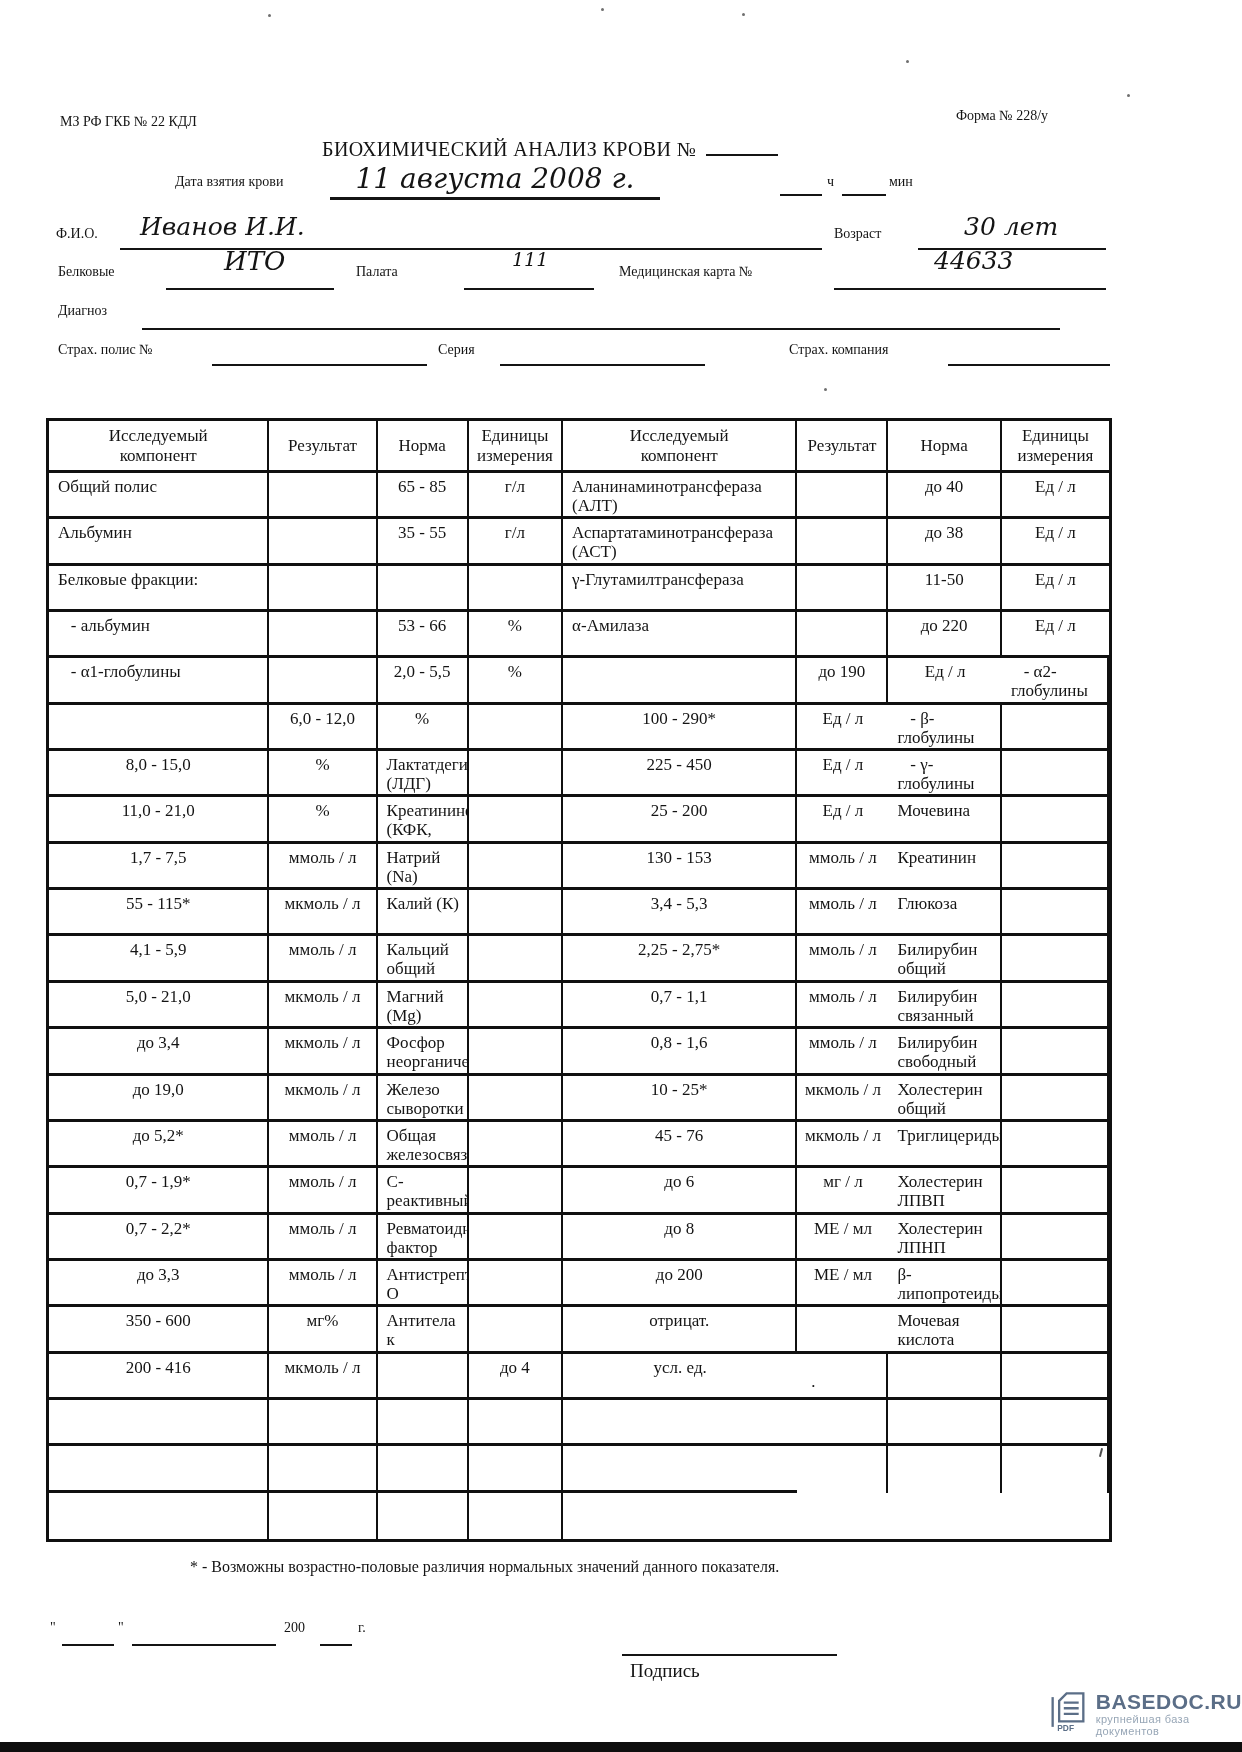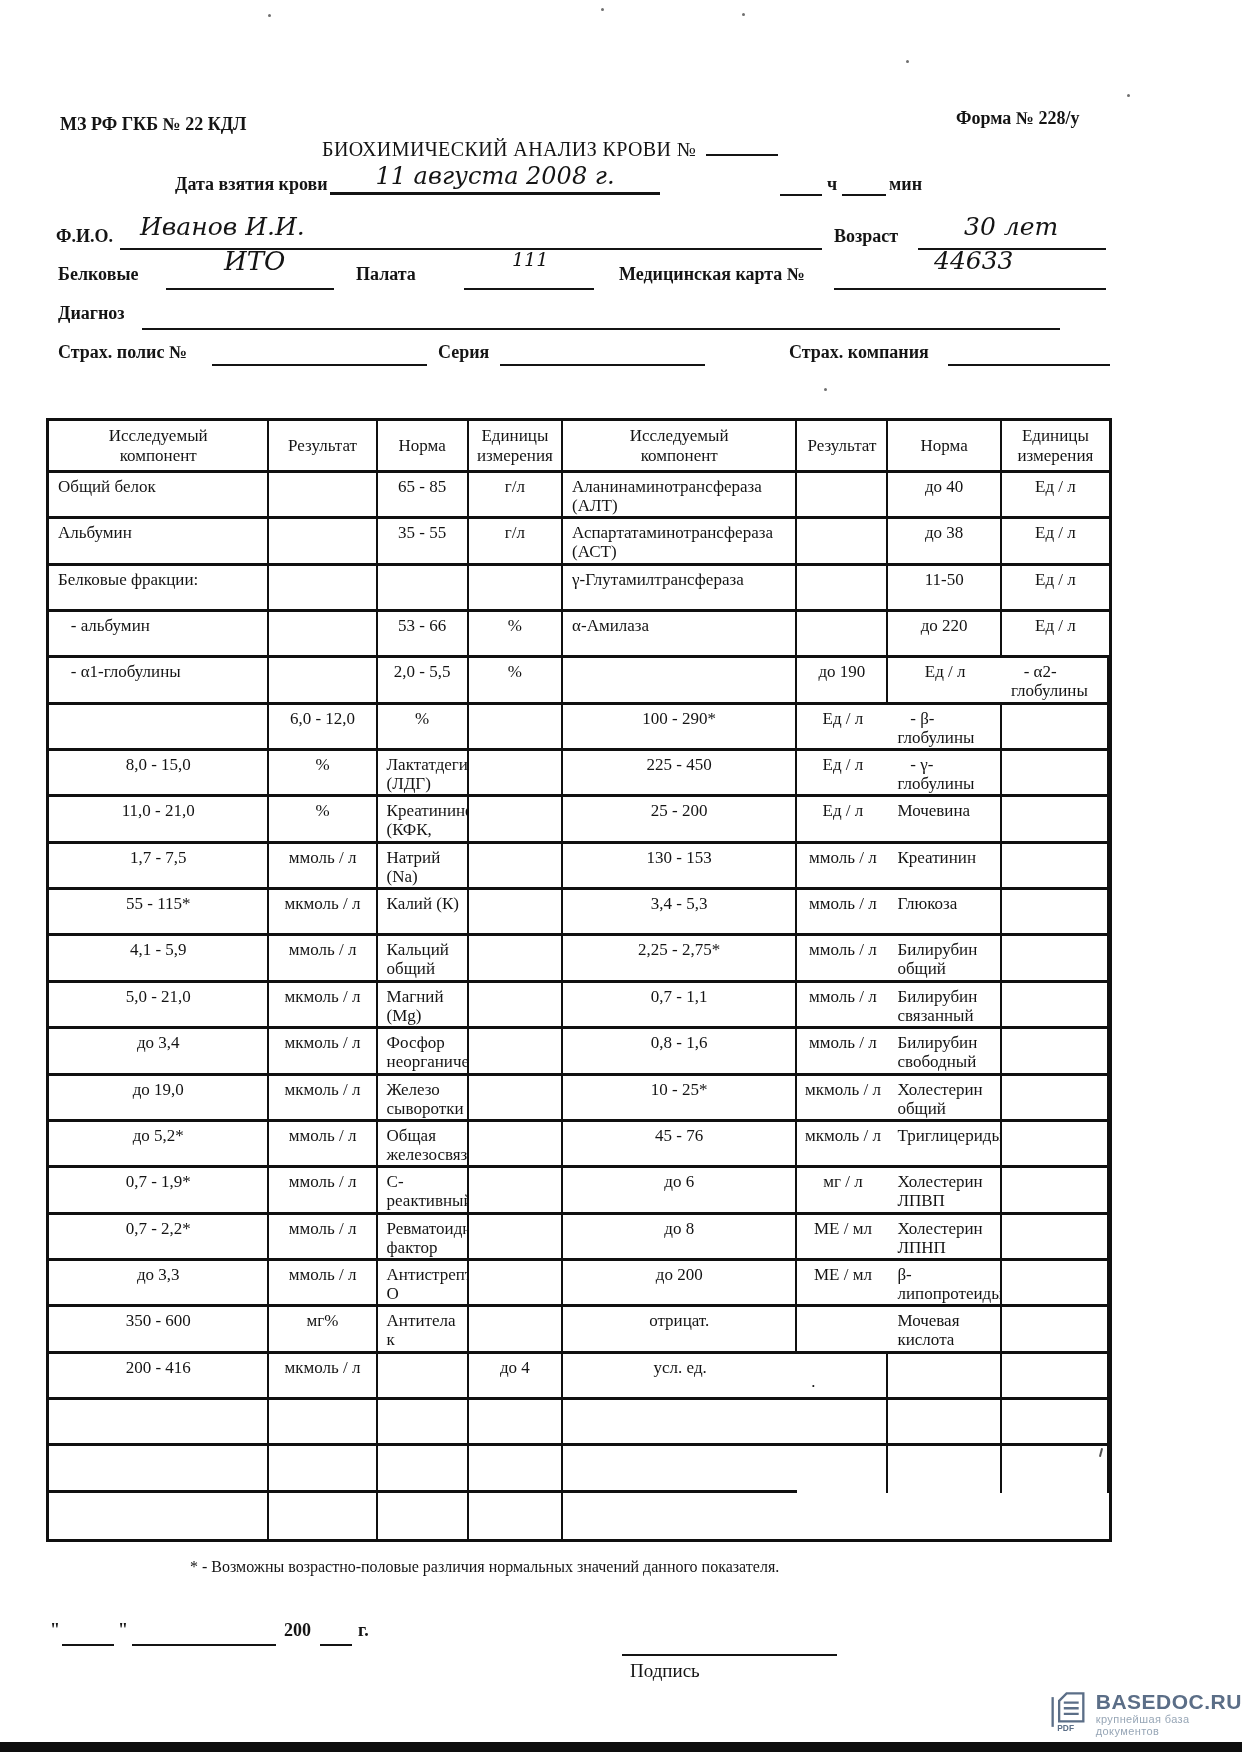--- a/index.html
+++ b/index.html
@@ -1,23 +1,23 @@
 <!DOCTYPE html>
 <html><head>
 <meta charset="utf-8">
 <style>
   html,body{margin:0;padding:0;background:#ffffff;}
   body{width:1242px;height:1752px;overflow:hidden;position:relative;
        font-family:"Liberation Serif",serif;color:#141414;}
   .abs{position:absolute;white-space:nowrap;}
-  .lbl{font-size:18px;font-weight:bold;}
+  .lbl{font-size:14px;}
   .title{font-size:20px;letter-spacing:.4px;}
   .uline{display:inline-block;border-bottom:2.5px solid #141414;height:1em;vertical-align:baseline;}
   .ln{position:absolute;border-bottom:2.5px solid #141414;}
-  .hw{font-family:"DejaVu Serif",serif;font-style:italic;font-size:24px;}
+  .hw{font-family:"DejaVu Serif",serif;font-style:italic;font-size:28px;}
   .speck{position:absolute;width:3px;height:3px;background:#222;border-radius:50%;opacity:.65;}
   .tick{position:absolute;width:2px;height:9px;background:#222;transform:rotate(14deg);opacity:.8;}
 
   
   #tbl{position:absolute;left:46px;top:418px;width:1066px;height:1124px;
        box-sizing:border-box;border:3px solid #101010;display:grid;
        grid-template-columns:20.8% 10.2% 8.6% 8.9% 22.1% 8.6% 10.7% 10.1%;
        grid-template-rows:52px repeat(23,1fr);}
   .cell{box-sizing:border-box;border-right:2px solid #101010;border-bottom:3px solid #101010;
         font-size:17px;line-height:19px;padding:4px 5px 2px 5px;white-space:pre-wrap;
@@ -89,21 +89,21 @@
 
 <div id="tbl">
     <div class="cell head c0">Исследуемый компонент</div>
     <div class="cell head c1">Результат</div>
     <div class="cell head c2">Норма</div>
     <div class="cell head c3">Единицы измерения</div>
     <div class="cell head c4">Исследуемый компонент</div>
     <div class="cell head c5">Результат</div>
     <div class="cell head c6">Норма</div>
     <div class="cell head c7">Единицы измерения</div>
-    <div class="cell c0 comp">Общий белок</div>
+    <div class="cell c0 comp">Общий полис</div>
     <div class="cell c1 mid"></div>
     <div class="cell c2 mid">65 - 85</div>
     <div class="cell c3 mid">г/л</div>
     <div class="cell c4 comp">Аланинаминотрансфераза
 (АЛТ)</div>
     <div class="cell c5 mid"></div>
     <div class="cell c6 mid">до 40</div>
     <div class="cell c7 mid">Ед / л</div>
     <div class="cell c0 comp">Альбумин</div>
     <div class="cell c1 mid"></div>

